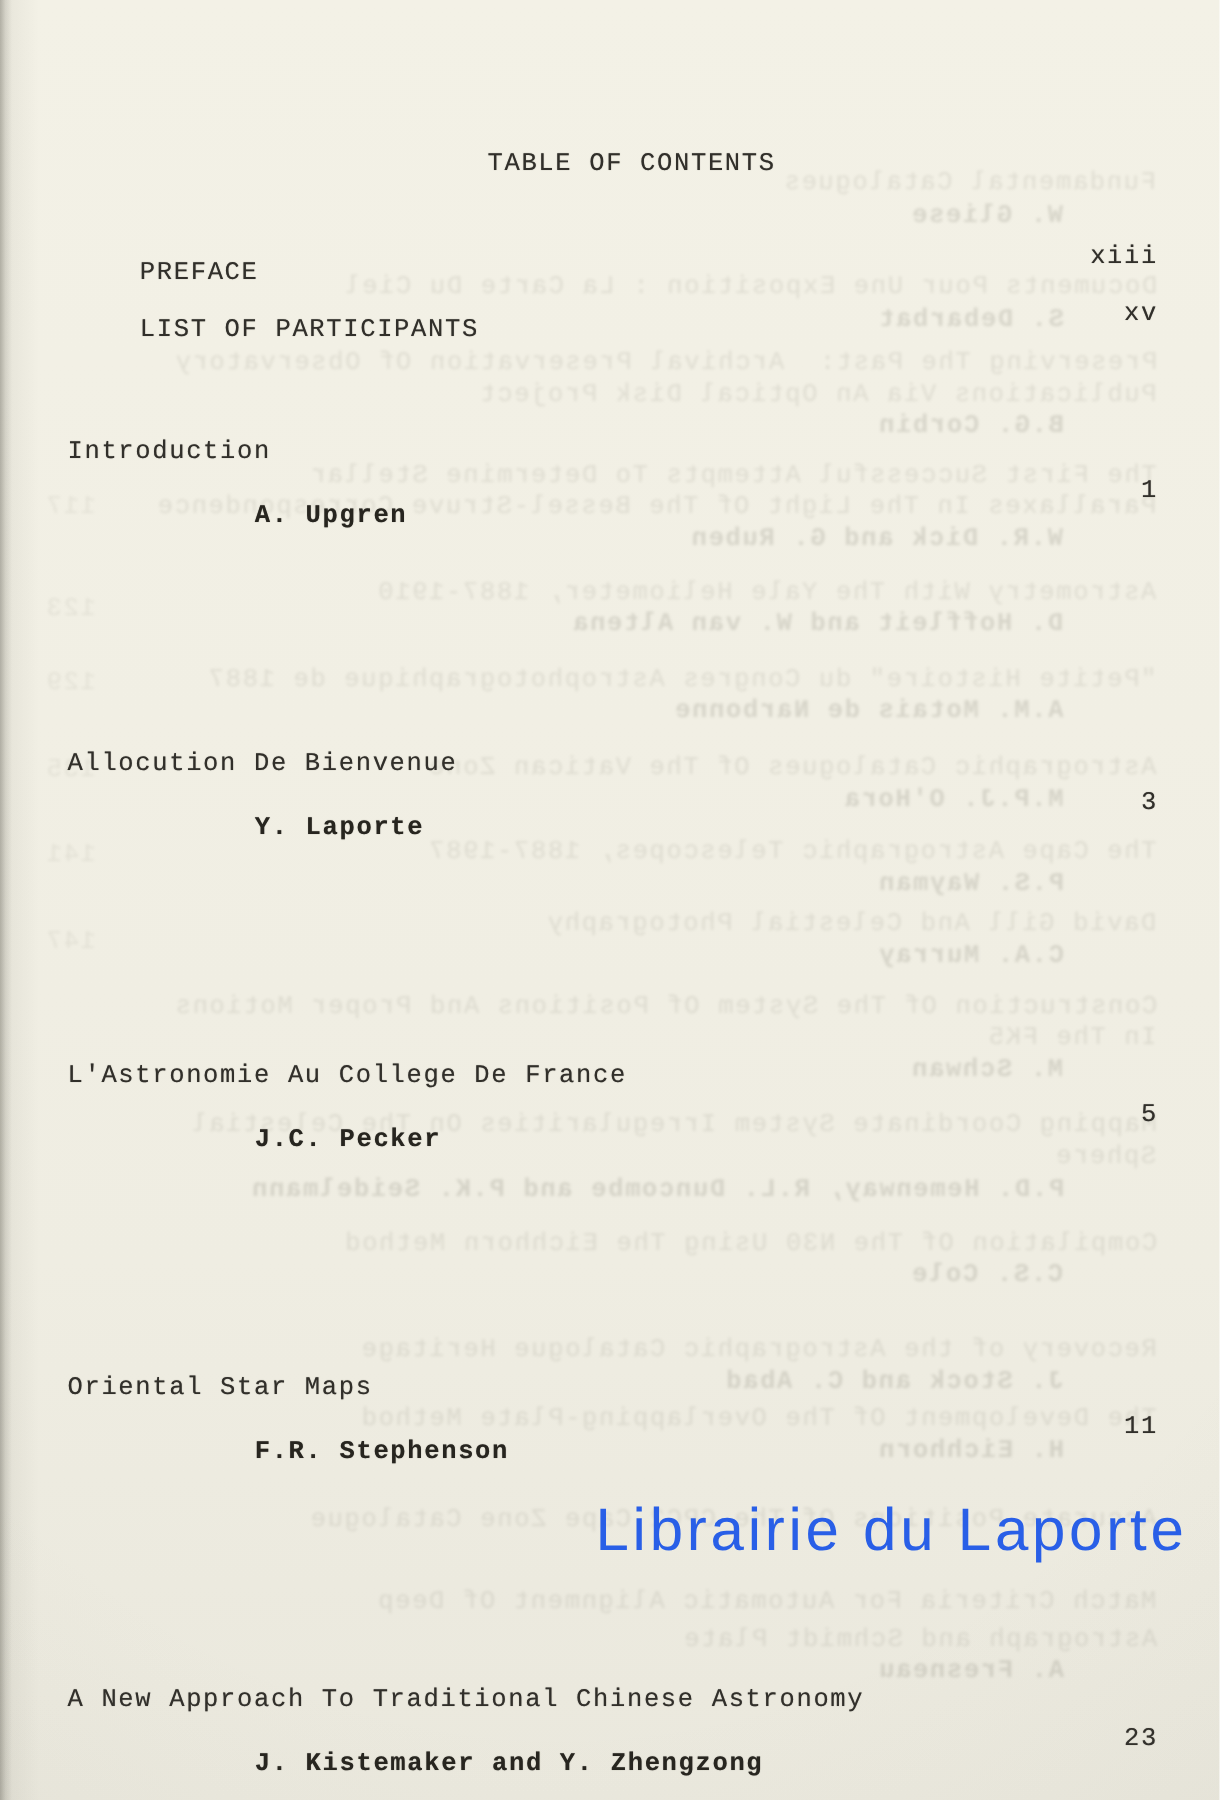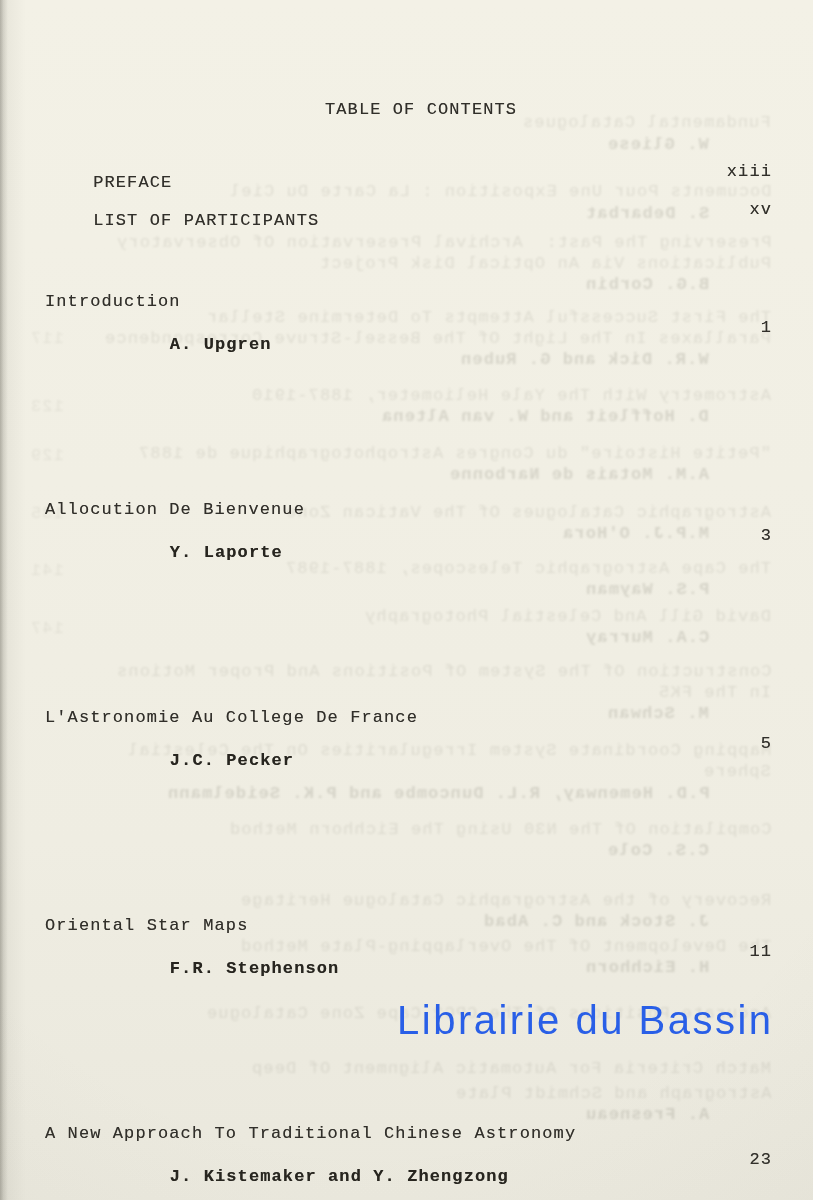--- a/index.html
+++ b/index.html
@@ -126,15 +126,15 @@
     </div>
   </div>
     <div class="tw entry">
     <div>A New Approach To Traditional Chinese Astronomy</div><div class="author-line">
       <span class="authors">J. Kistemaker and Y. Zhengzong</span>
       <span class="pagenum">23</span>
     </div>
   </div>
   </div>
 
-<div class="watermark" style="color: rgb(31, 88, 232);">Librairie du Bassin</div>
+<div class="watermark" style="color: rgb(31, 88, 232);">Librairie du Laporte</div>
 
 <div class="vignette"></div>
 
 </body></html>

